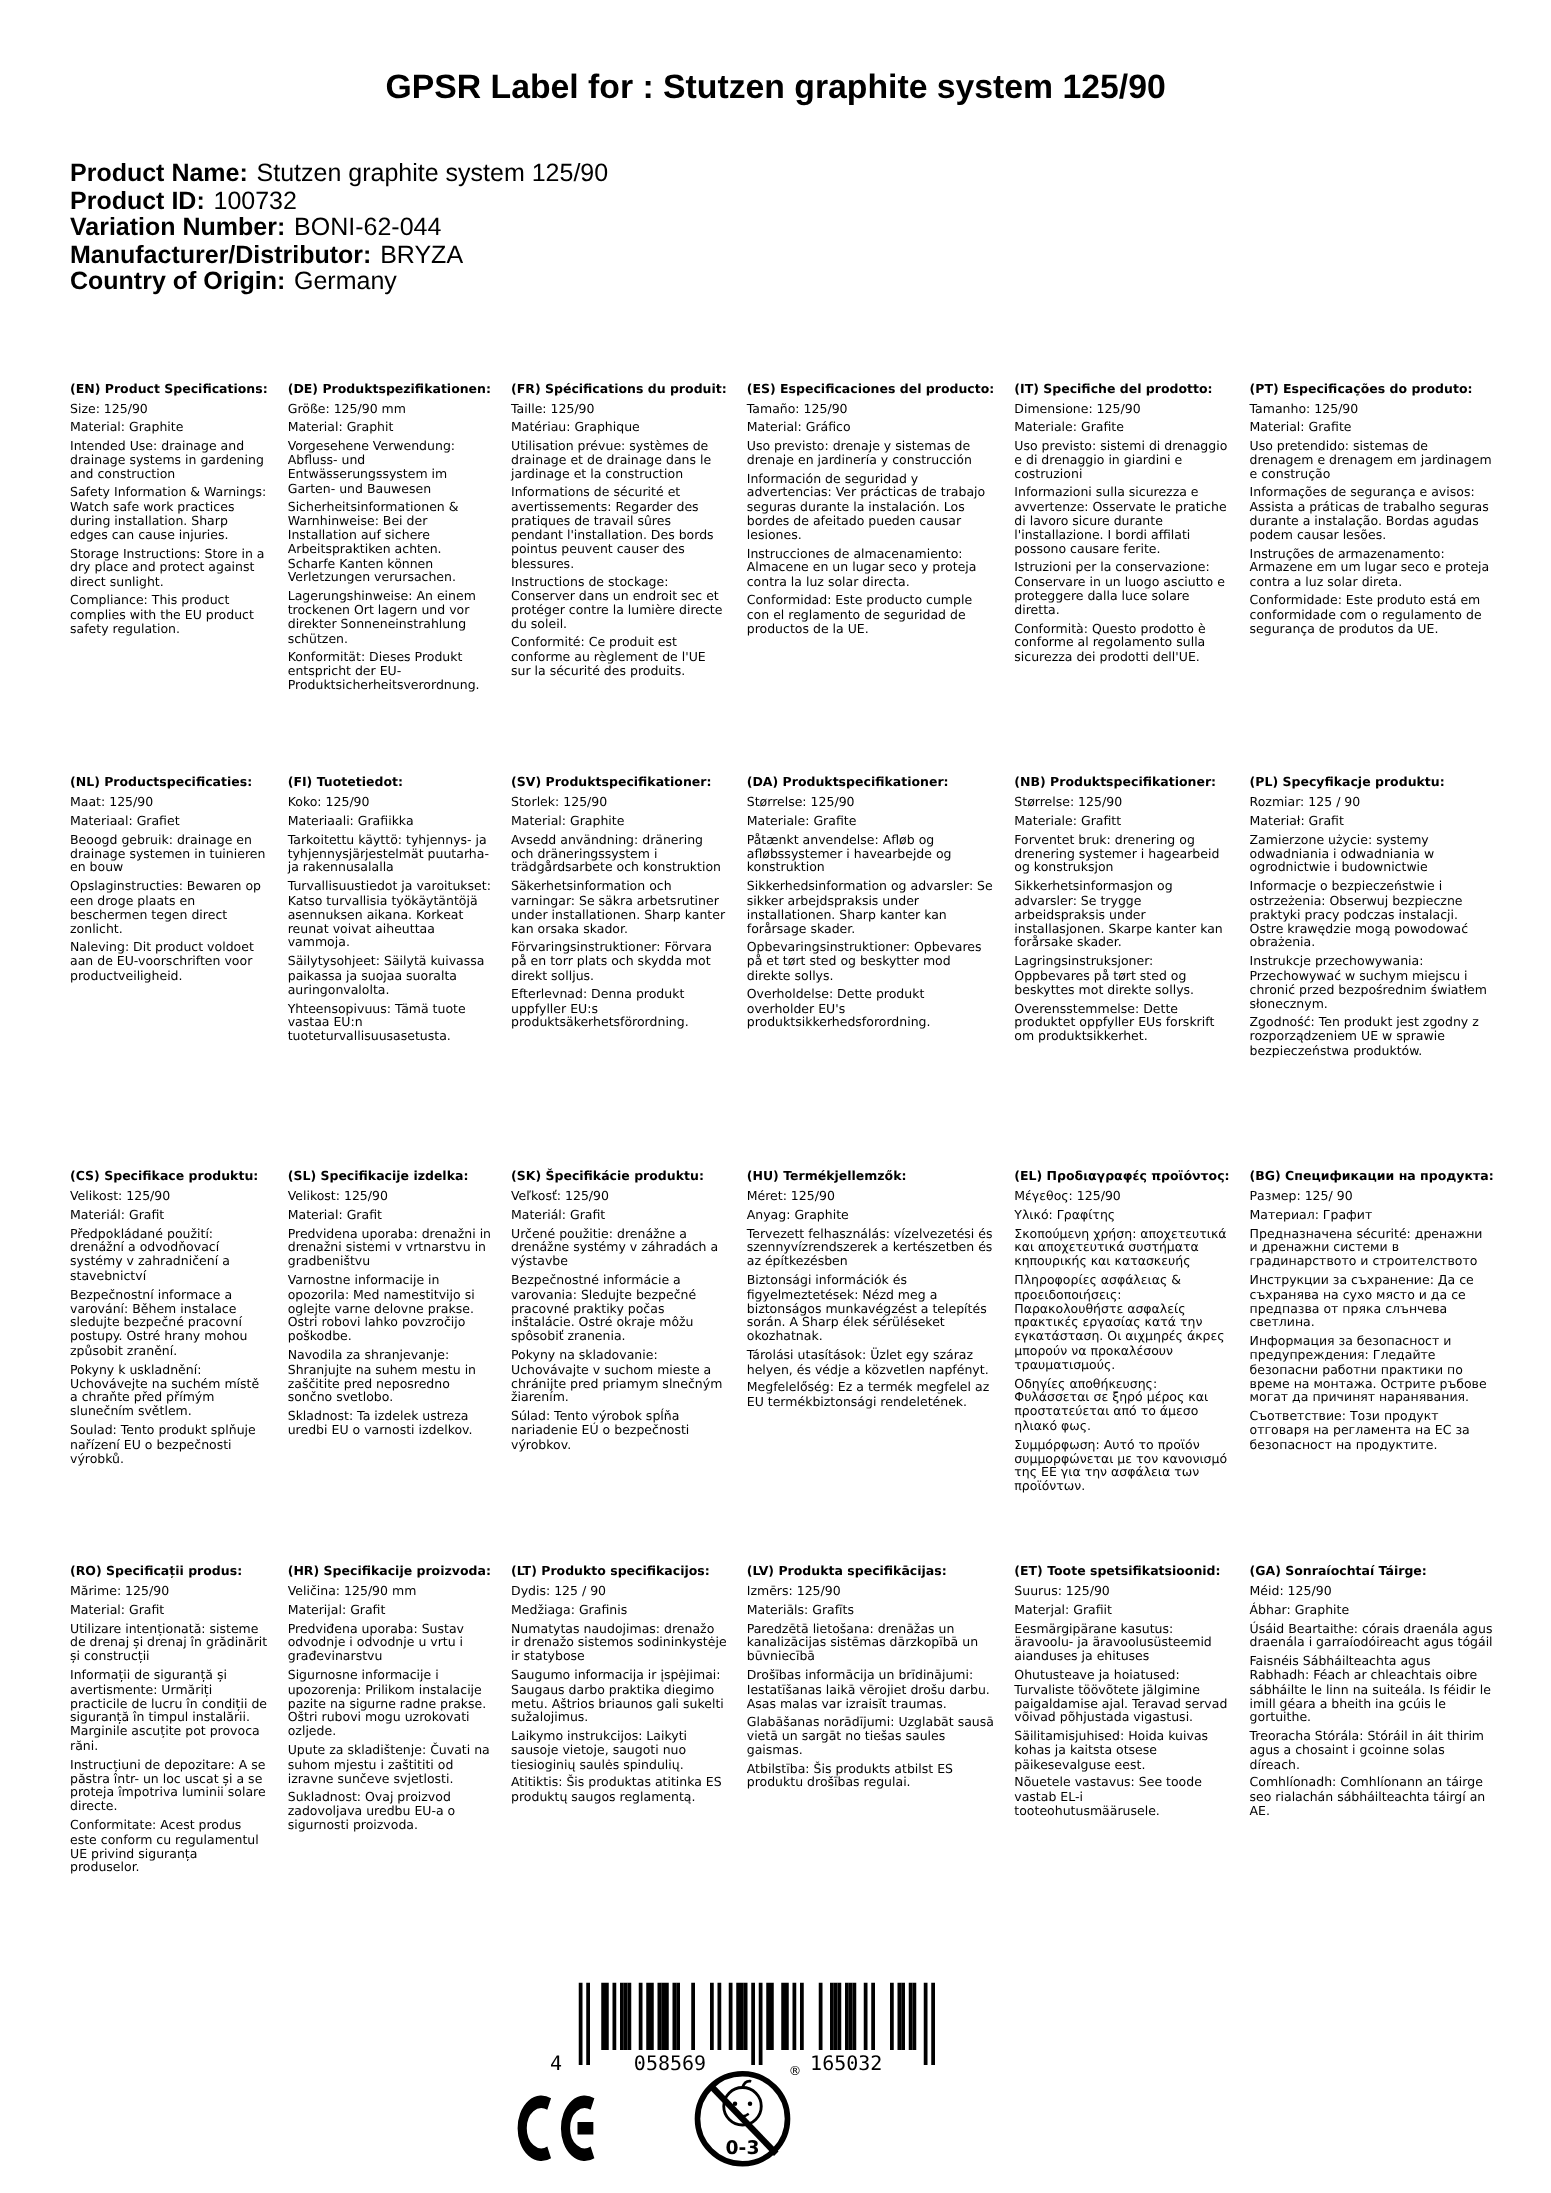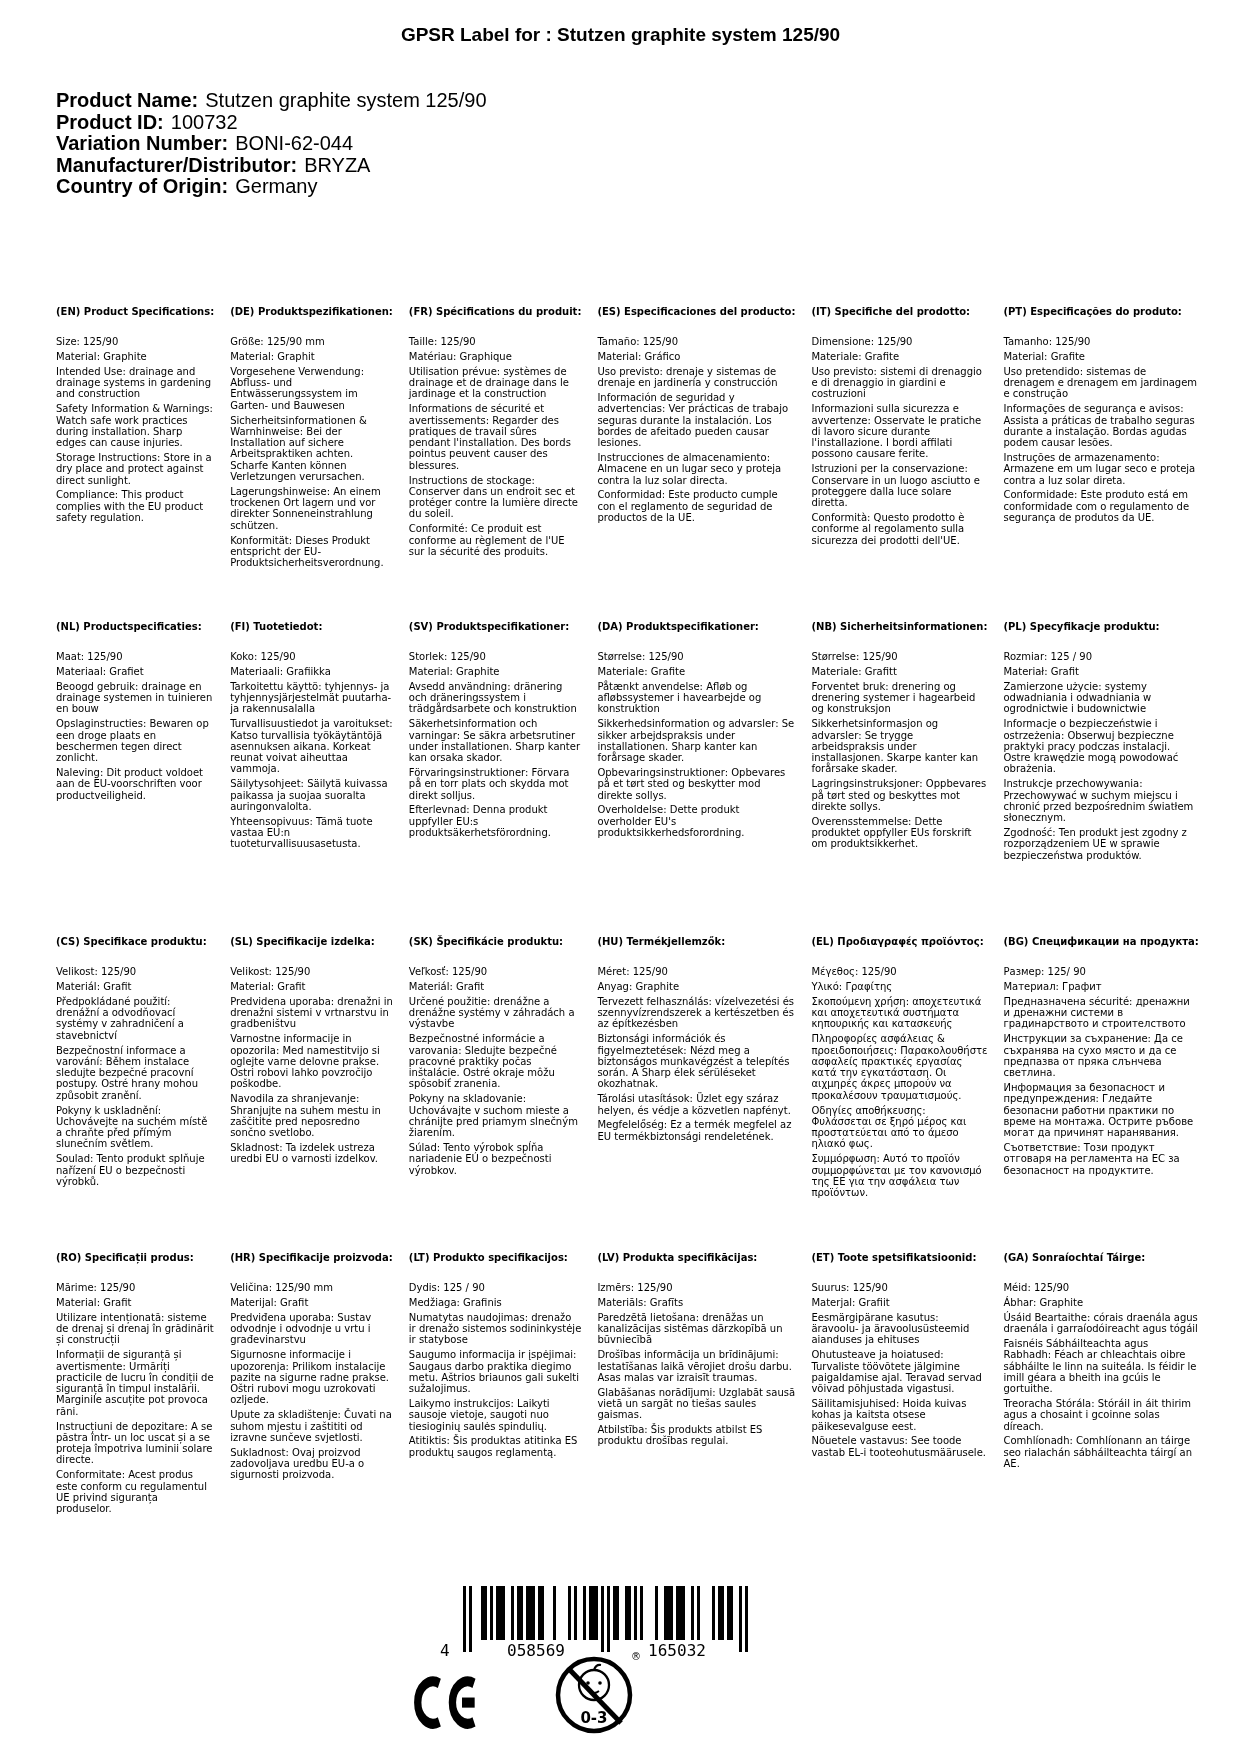--- a/index.html
+++ b/index.html
@@ -4,44 +4,44 @@
 <style>
   * { box-sizing: border-box; }
   html, body { margin: 0; padding: 0; }
   body {
     width: 1241px; height: 1754px;
     background: #ffffff; color: #000;
     position: relative;
     font-family: "DejaVu Sans", sans-serif;
   }
   .title {
-    margin: 0; padding-top: 24px;
+    margin: 0; padding-top: 54px;
     text-align: center;
     font-family: "Liberation Sans", sans-serif;
-    font-size: 19px; font-weight: bold;
+    font-size: 27px; font-weight: bold;
   }
   .product-info {
     margin: 44px 0 0 56px;
     font-family: "Liberation Sans", sans-serif;
     font-size: 20px;
   }
   .pi-row { line-height: 21.5px; }
   .pi-label { font-weight: bold; margin-right: 7px; }
   .lang-grid {
     position: absolute; left: 56px; top: 306px; width: 1060px;
     display: grid;
     grid-template-columns: repeat(6, 1fr);
     grid-template-rows: 315px 315px 316px auto;
     column-gap: 16px;
     font-size: 10px; line-height: 11.3px;
   }
   .lang-block { overflow: visible; }
   .lang-header { font-size: 10px; font-weight: bold; margin: 0; white-space: nowrap; }
   .lang-p { margin: 3.5px 0 0; overflow-wrap: break-word; }
-  .lang-paragraphs .lang-p:first-child { margin-top: 19px; }
+  .lang-paragraphs .lang-p:first-child { margin-top: 5px; }
   .footer { position: absolute; left: 0; top: 1583px; width: 1241px; height: 171px; }
   .barcode { position: absolute; left: 436px; top: 3px; }
   .barcode rect { fill: #000; }
   .bc-digit { font-family: "DejaVu Sans Mono", monospace; font-size: 16px; fill: #000; }
   .ce-mark { position: absolute; left: 406px; top: 92px; }
   .age-mark { position: absolute; left: 552px; top: 64px; }
 </style>
 </head>
 <body>
 
@@ -186,21 +186,21 @@
           <p class="lang-p">Størrelse: 125/90</p>
           <p class="lang-p">Materiale: Grafite</p>
           <p class="lang-p">Påtænkt anvendelse: Afløb og afløbssystemer i havearbejde og konstruktion</p>
           <p class="lang-p">Sikkerhedsinformation og advarsler: Se sikker arbejdspraksis under installationen. Sharp kanter kan forårsage skader.</p>
           <p class="lang-p">Opbevaringsinstruktioner: Opbevares på et tørt sted og beskytter mod direkte sollys.</p>
           <p class="lang-p">Overholdelse: Dette produkt overholder EU's produktsikkerhedsforordning.</p>
         </div>
   </section>
 
   <section class="lang-block">
-    <h2 class="lang-header">(NB) Sicherheitsinformationen:</h2>
+    <h2 class="lang-header">(NB) Produktspecifikationer:</h2>
     <div class="lang-paragraphs">
           <p class="lang-p">Størrelse: 125/90</p>
           <p class="lang-p">Materiale: Grafitt</p>
           <p class="lang-p">Forventet bruk: drenering og drenering systemer i hagearbeid og konstruksjon</p>
           <p class="lang-p">Sikkerhetsinformasjon og advarsler: Se trygge arbeidspraksis under installasjonen. Skarpe kanter kan forårsake skader.</p>
           <p class="lang-p">Lagringsinstruksjoner: Oppbevares på tørt sted og beskyttes mot direkte sollys.</p>
           <p class="lang-p">Overensstemmelse: Dette produktet oppfyller EUs forskrift om produktsikkerhet.</p>
         </div>
   </section>
 

